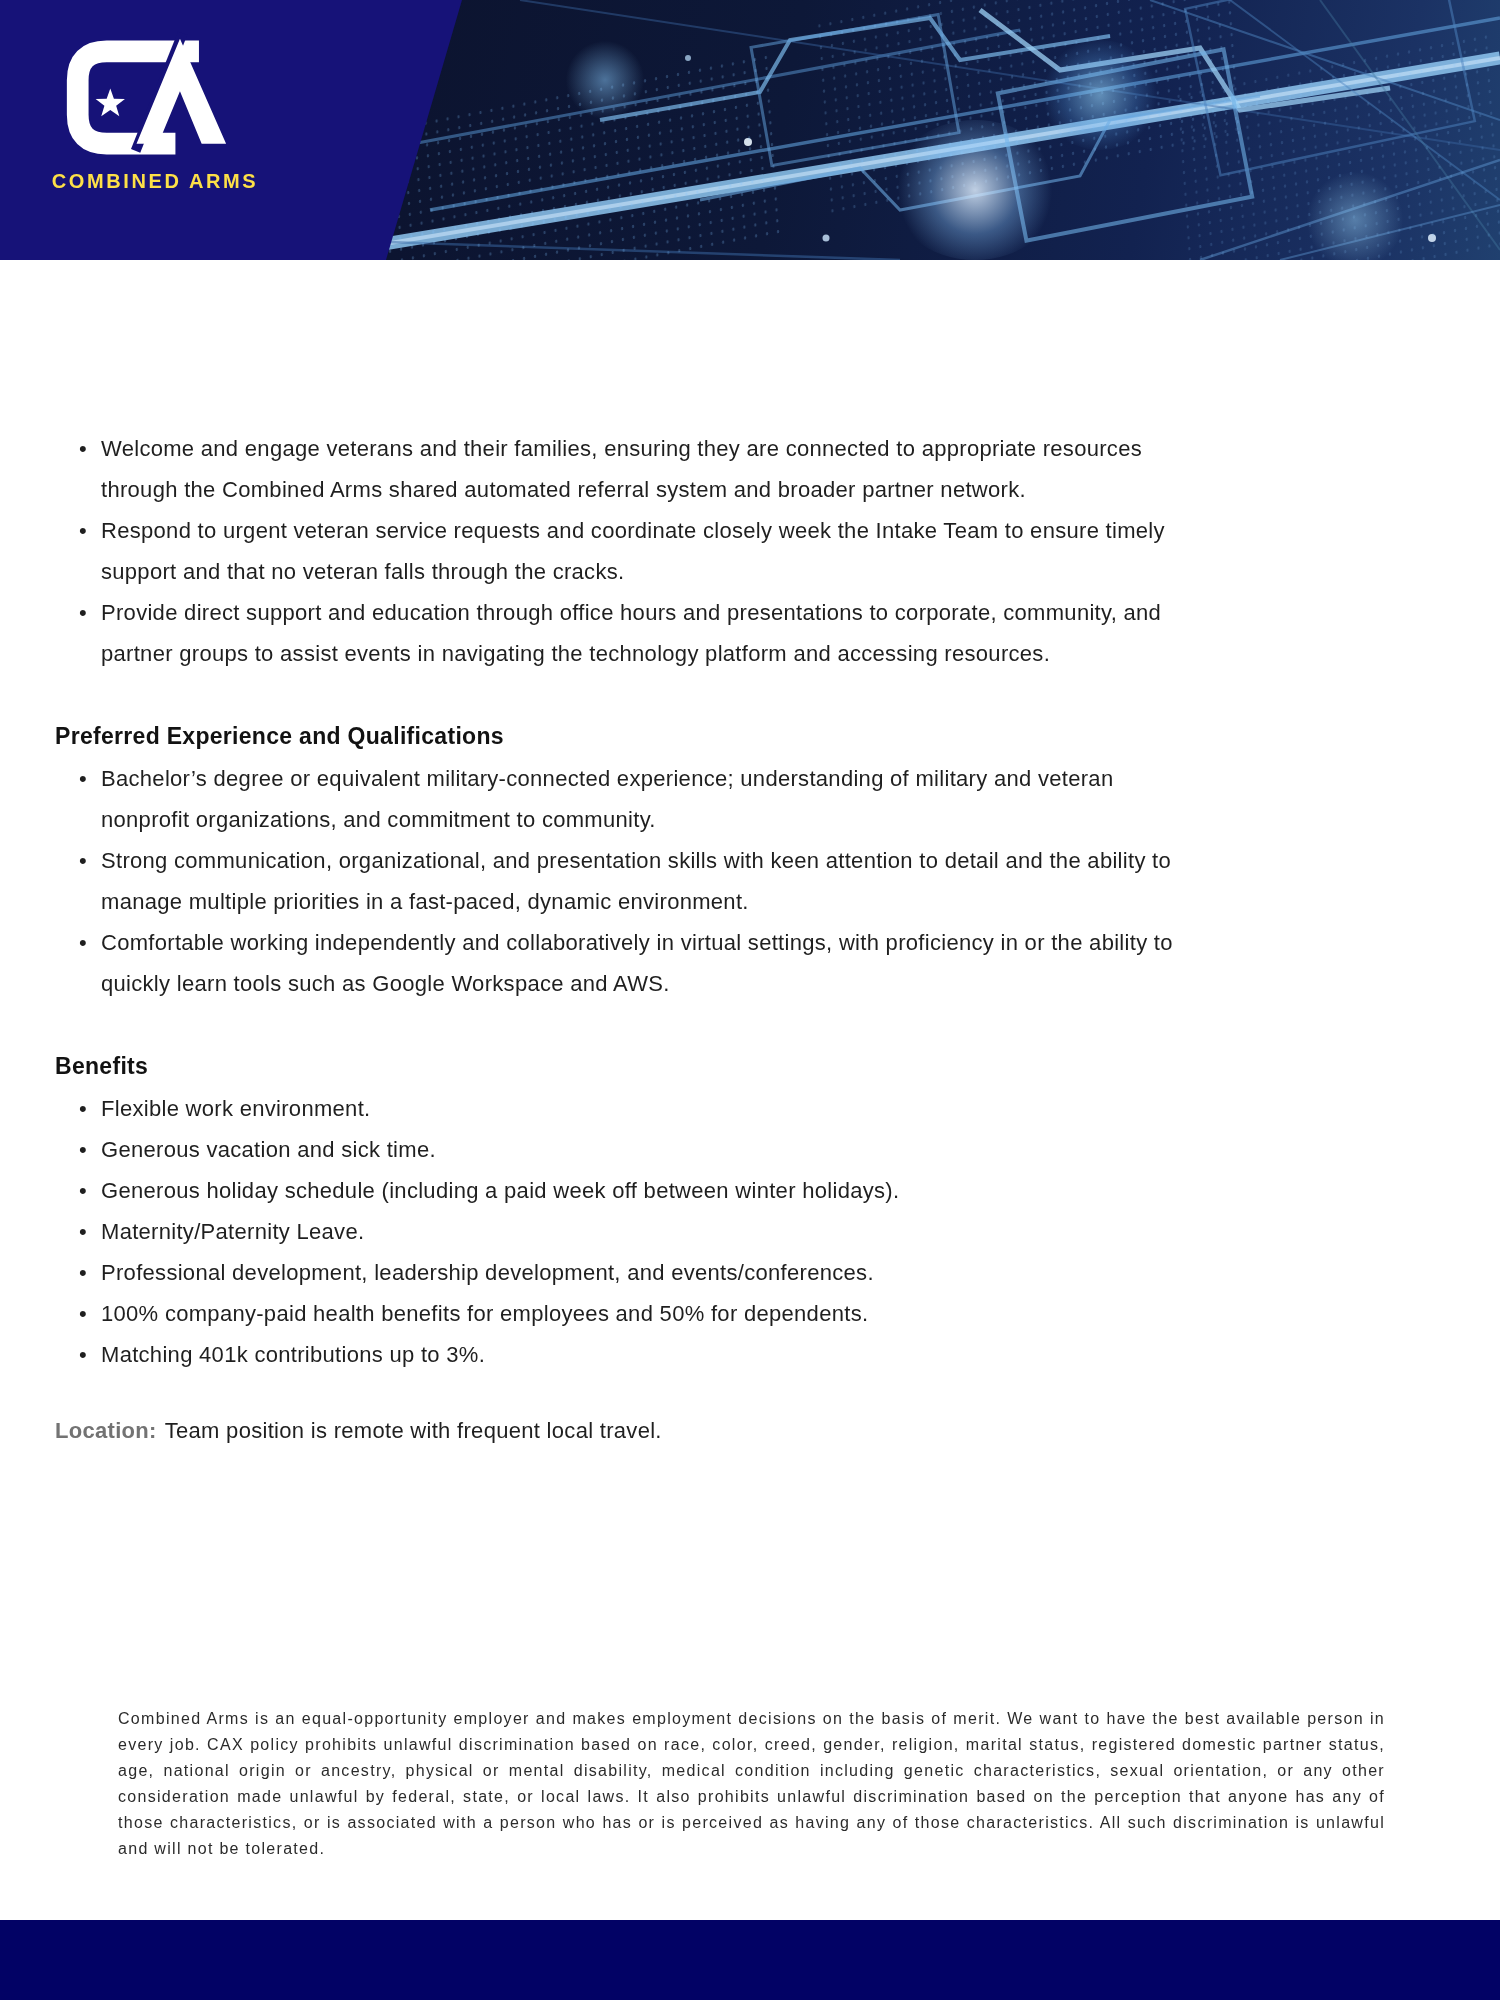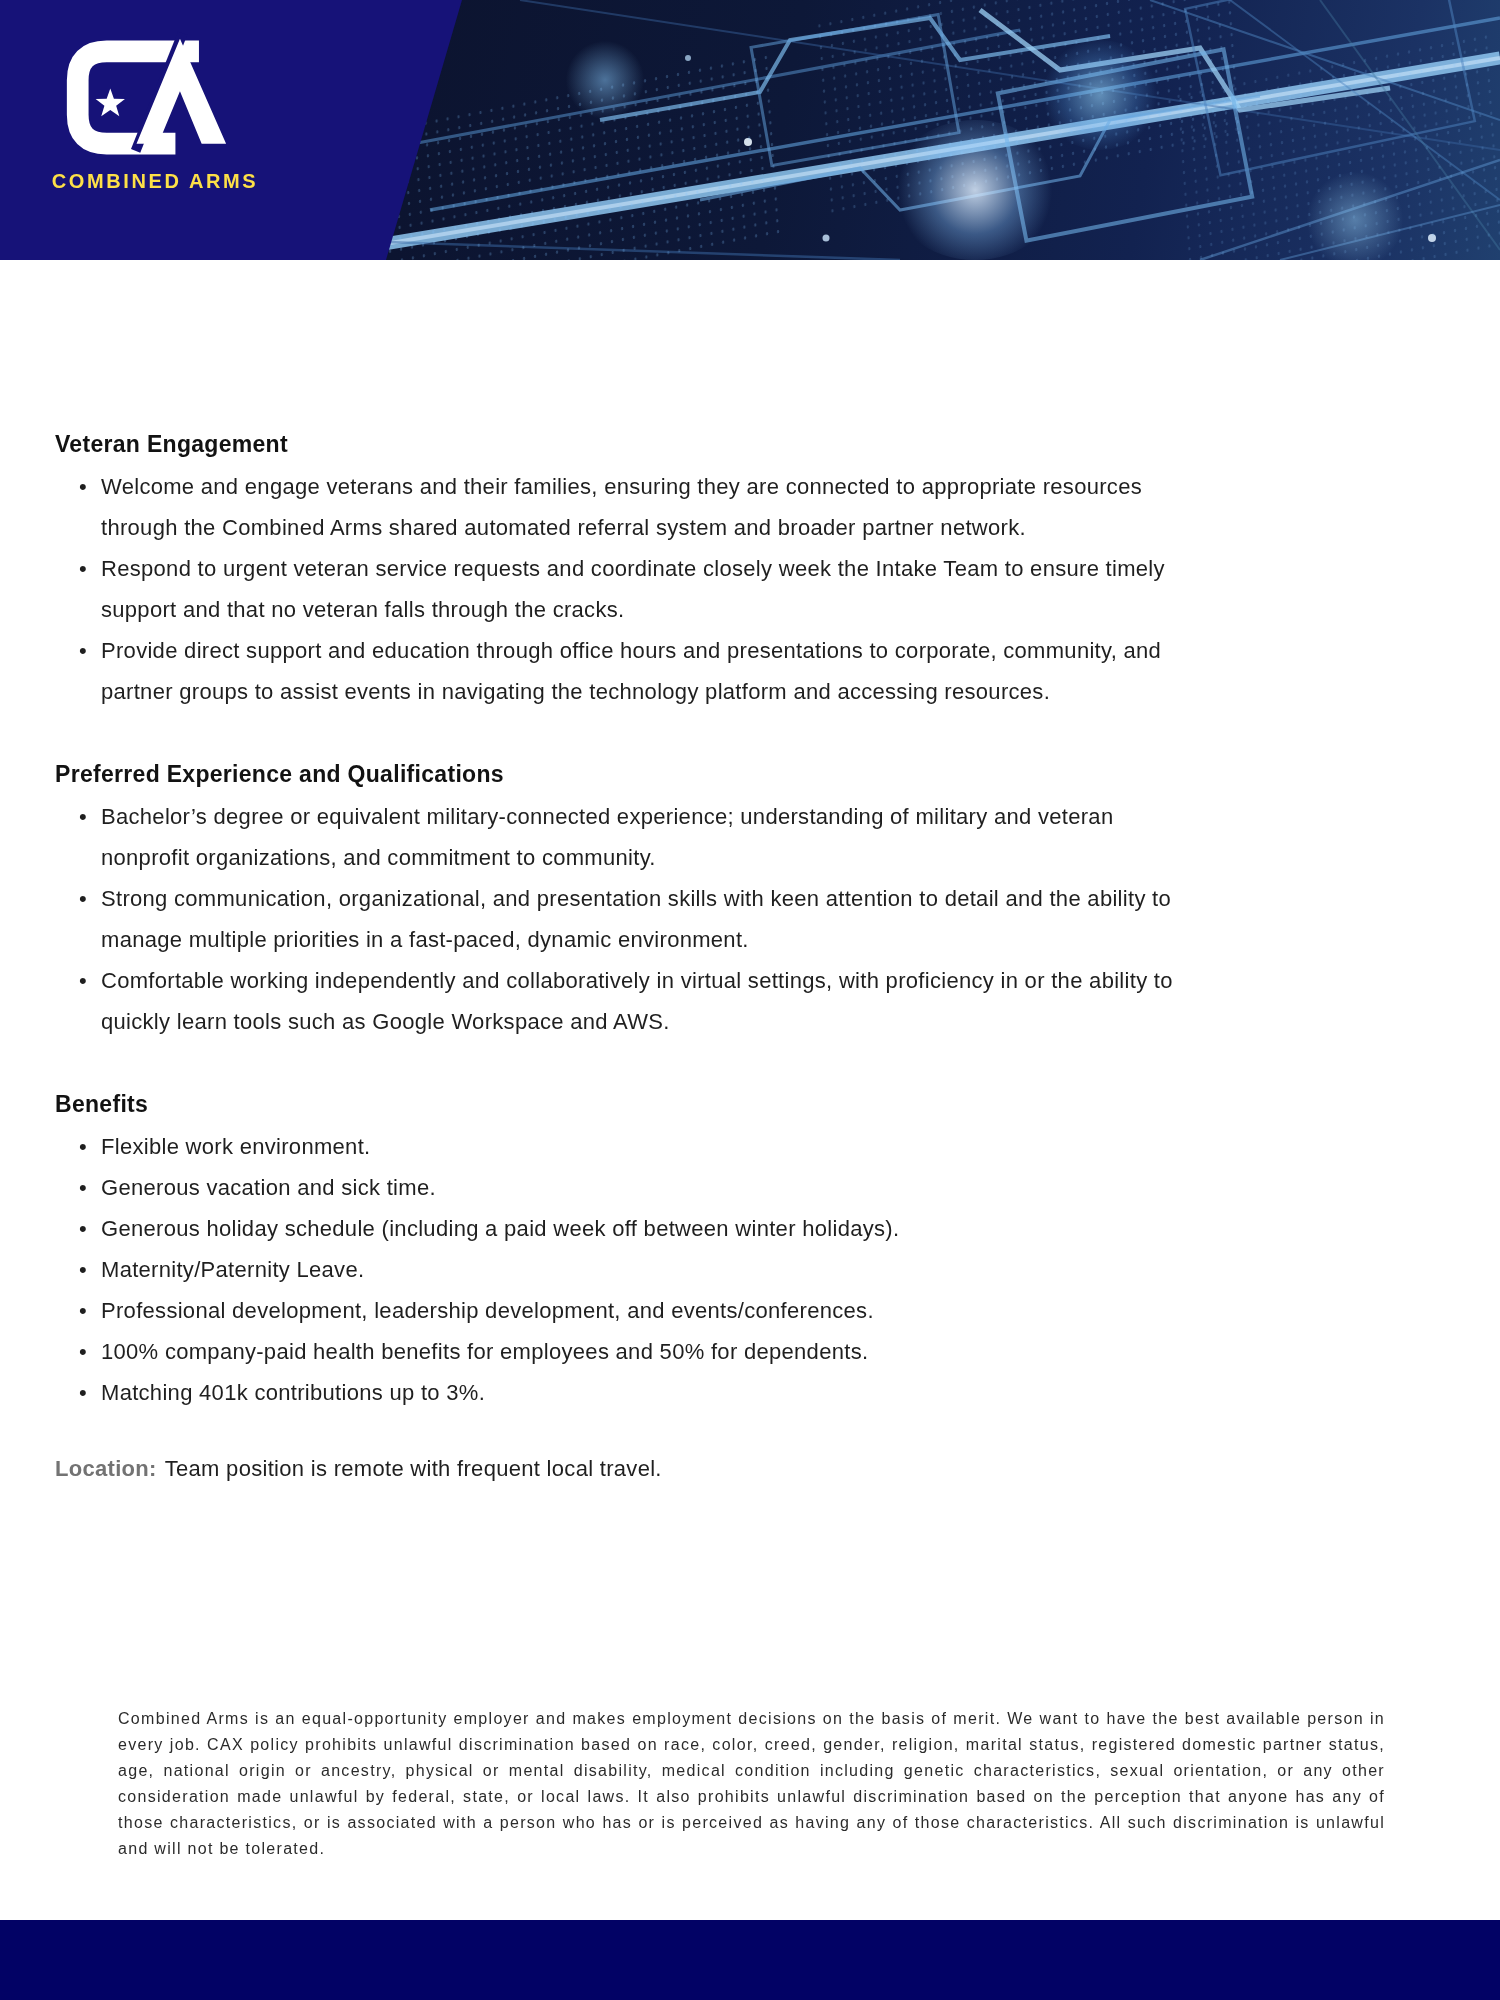--- a/index.html
+++ b/index.html
@@ -139,21 +139,20 @@
 
         <polygon points="0,-17 4,-5.5 16.2,-5.3 6.5,2.1 10,13.8 0,6.8 -10,13.8 -6.5,2.1 -16.2,-5.3 -4,-5.5" fill="#ffffff" transform="translate(60,80)"></polygon>
       </svg>
       <div class="wordmark">COMBINED ARMS</div>
     </div>
   </div>
 
   <div class="content">
 
     <div class="section first">
-      <h2>Veteran Engagement</h2>
       <ul>
         <li>
             <span class="bullet-dot">•</span>
             <span class="bullet-text">Welcome and engage veterans and their families, ensuring they are connected to appropriate resources
 through the Combined Arms shared automated referral system and broader partner network.</span>
           </li>
         <li>
             <span class="bullet-dot">•</span>
             <span class="bullet-text">Respond to urgent veteran service requests and coordinate closely week the Intake Team to ensure timely
 support and that no veteran falls through the cracks.</span>

